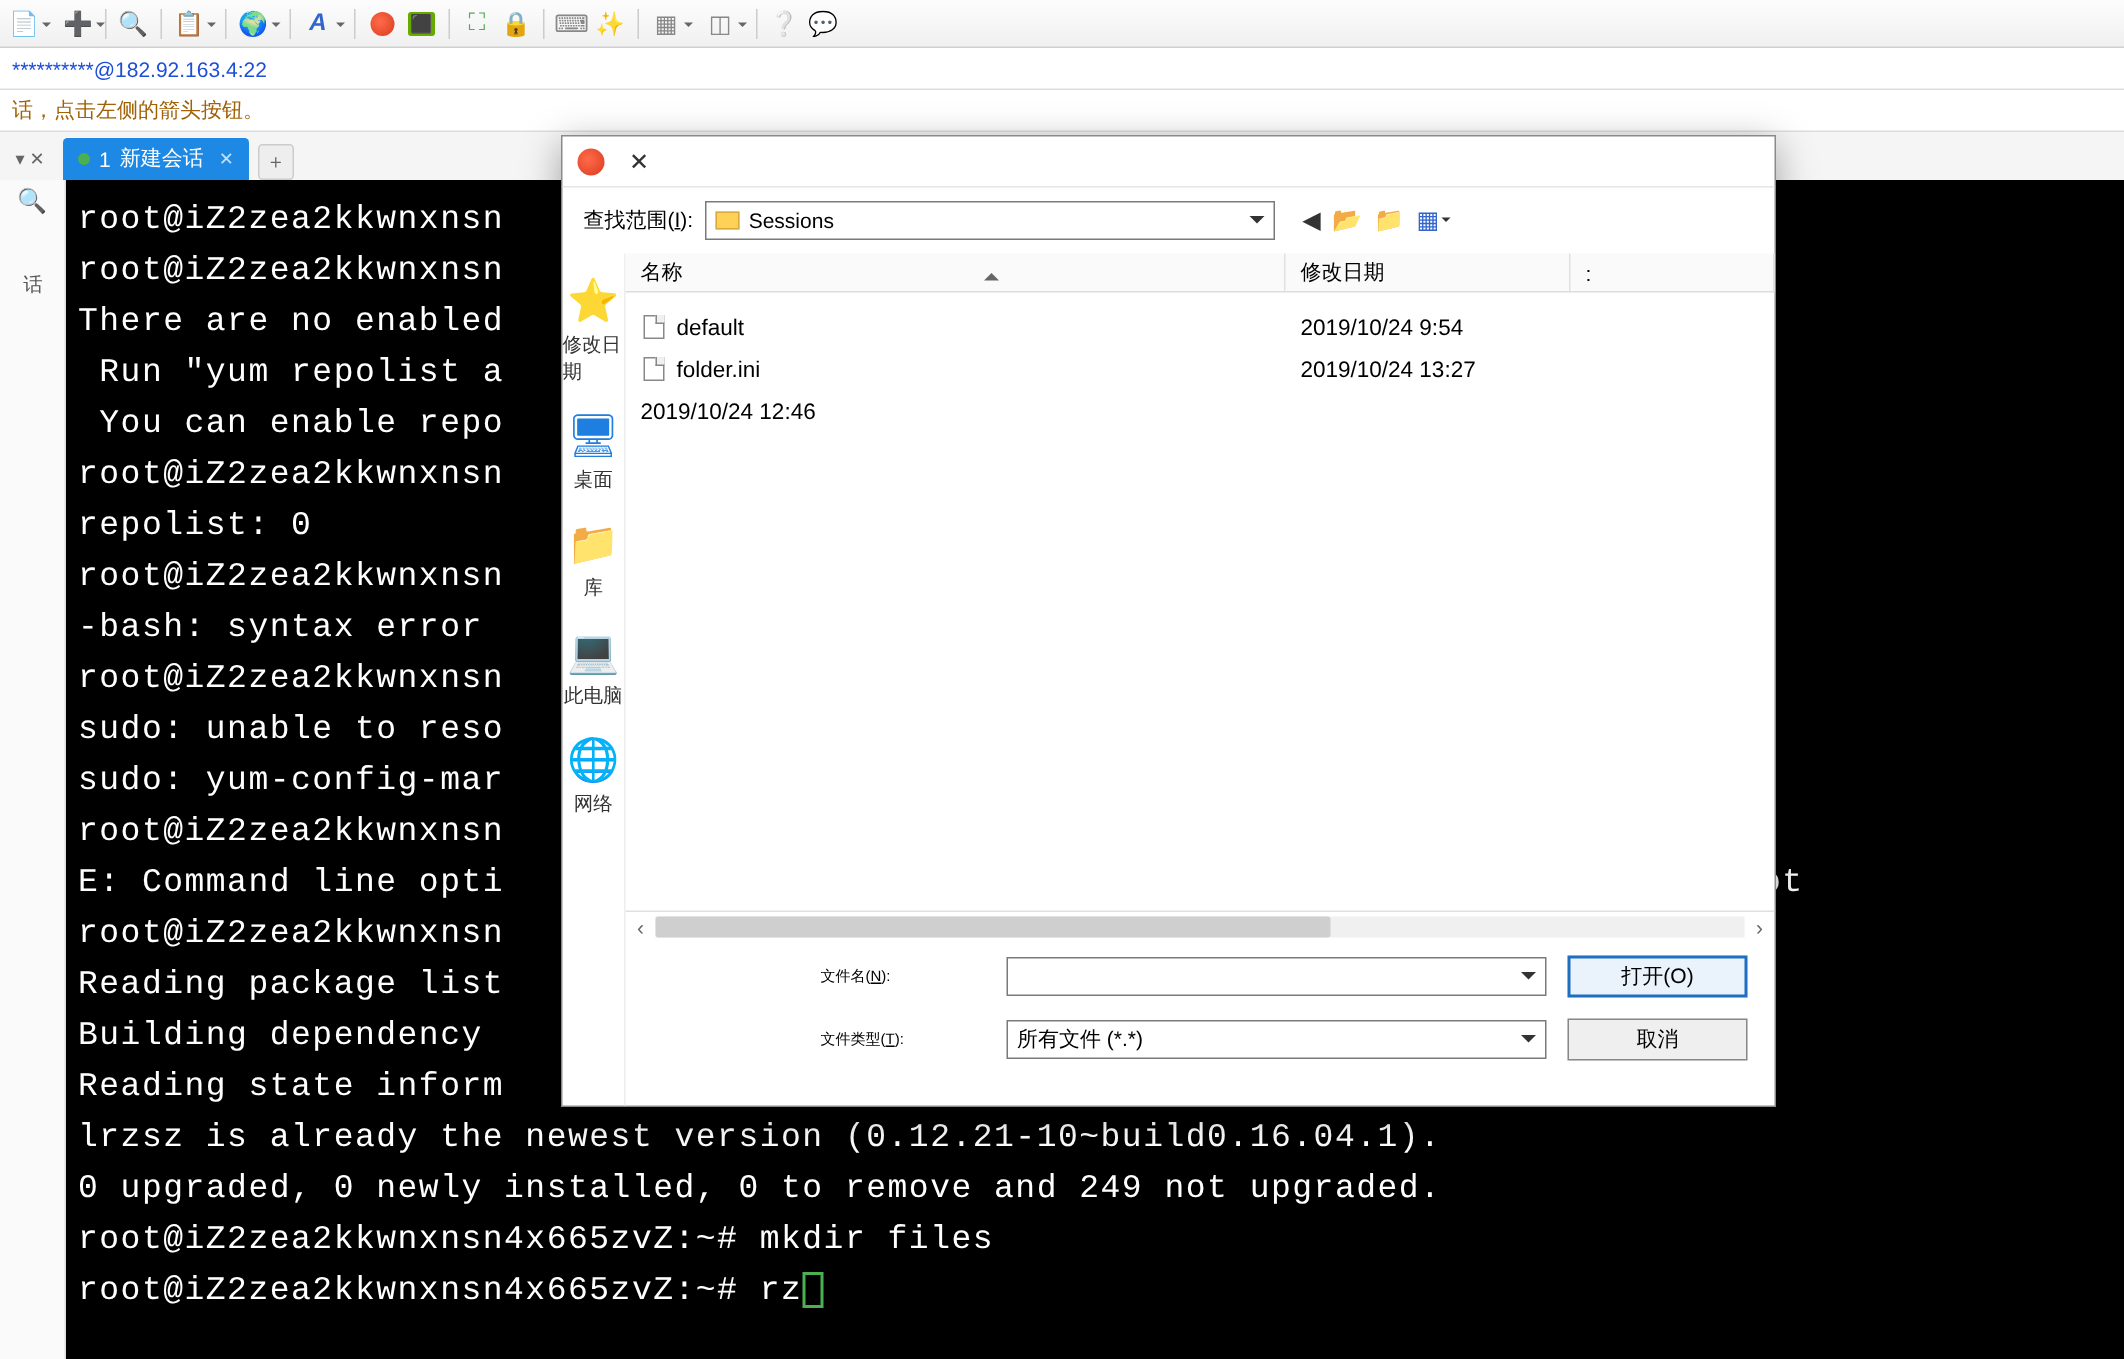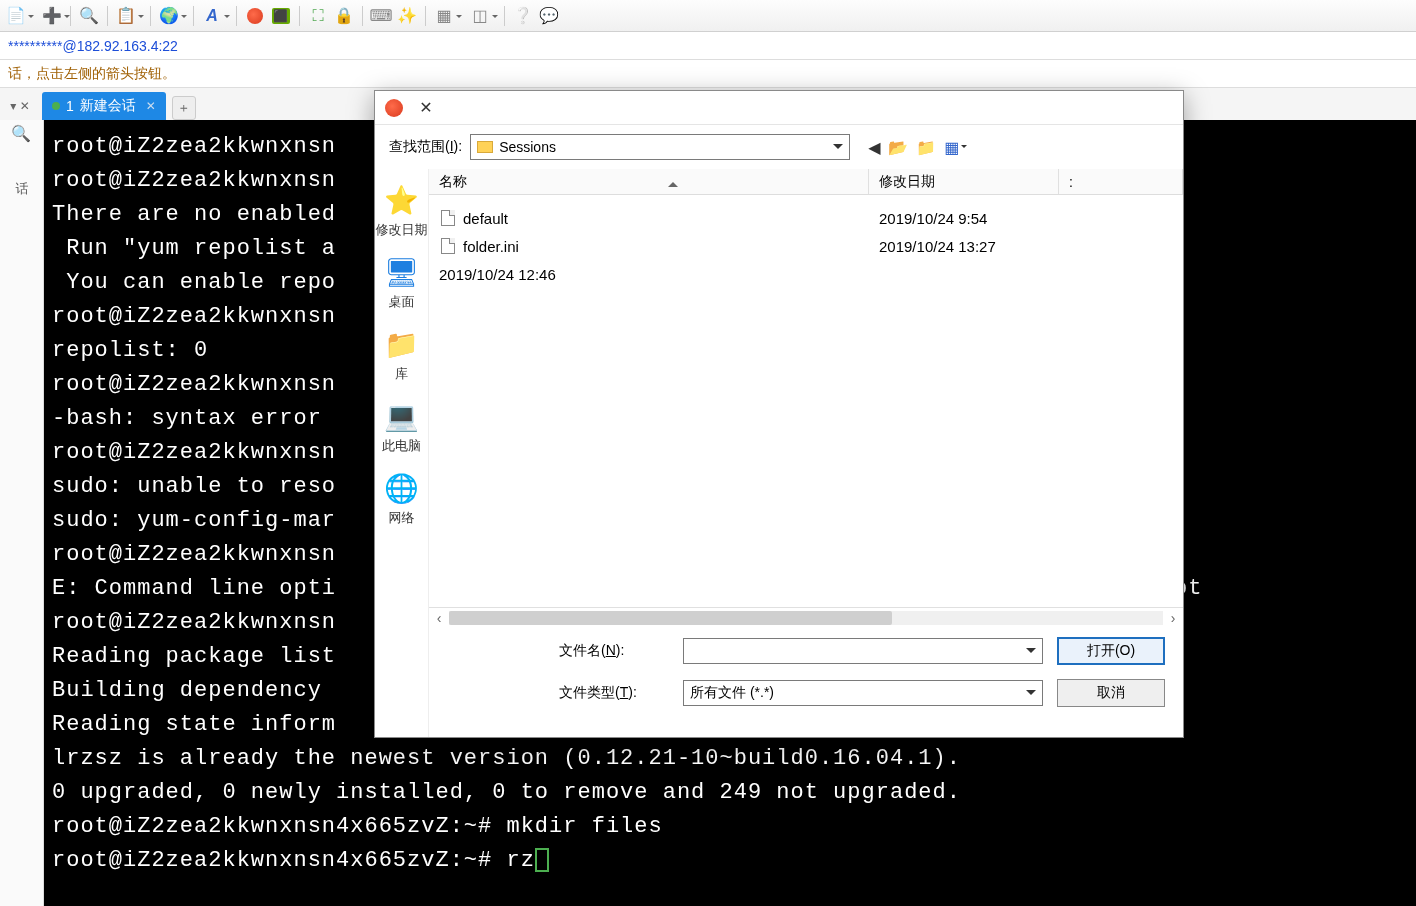--- a/index.html
+++ b/index.html
@@ -67,25 +67,25 @@
 .doc-icon::after { content:''; position:absolute; right:-1px; top:-1px; width:5px; height:5px; background:#f0f0f0; border-left:1px solid #888; border-bottom:1px solid #888; }
 .swirl-sm { width: 16px; height: 16px; border-radius: 50%; background: radial-gradient(circle at 40% 40%, #ff6b4a, #d93a1e); }
 
 .scroll-hz { height: 20px; display: flex; align-items: center; border-top: 1px solid #e0e0e0; }
 .scroll-hz .sbtn { width: 20px; text-align: center; color: #666; cursor: pointer; }
 .scroll-hz .track { flex: 1; height: 14px; background: #f0f0f0; position: relative; }
 .scroll-hz .thumb { position:absolute; left:0; top:0; height: 14px; width: 62%; background: #cfcfcf; border-radius: 2px; }
 
 .dlg-bottom { padding: 10px 18px 16px 130px; }
 .form-row { display: flex; align-items: center; gap: 14px; margin-bottom: 14px; }
-.form-row .flabel { width: 110px; font-size: 14px; }
+.form-row .flabel { width: 110px; font-size: 10px; }
 .form-row .flabel u { text-decoration: underline; }
 .text-combo { flex: 0 0 360px; height: 26px; border: 1px solid #7a7a7a; display: flex; align-items: center; padding: 0 6px; background: #fff; }
 .text-combo .arrow { margin-left: auto; border: 5px solid transparent; border-top-color: #333; margin-top: 4px; }
-.dlg-btn { width: 108px; height: 28px; border: 1px solid #888; background: #efefef; cursor: pointer; font-size: 14px; }
+.dlg-btn { width: 120px; height: 28px; border: 1px solid #888; background: #efefef; cursor: pointer; font-size: 14px; }
 .dlg-btn.primary { border: 2px solid #1e6fbf; background: #eaf2fb; }
 .chk-row { display: flex; align-items: center; gap: 8px; margin-top: 8px; }
 .chk-row input { width: 16px; height: 16px; }
 </style>
 </head>
 <body>
 
 <div class="toolbar">
   <div class="tb-btn drop">
       <span class="tb-icon" style="color:#5a9">📄</span>

